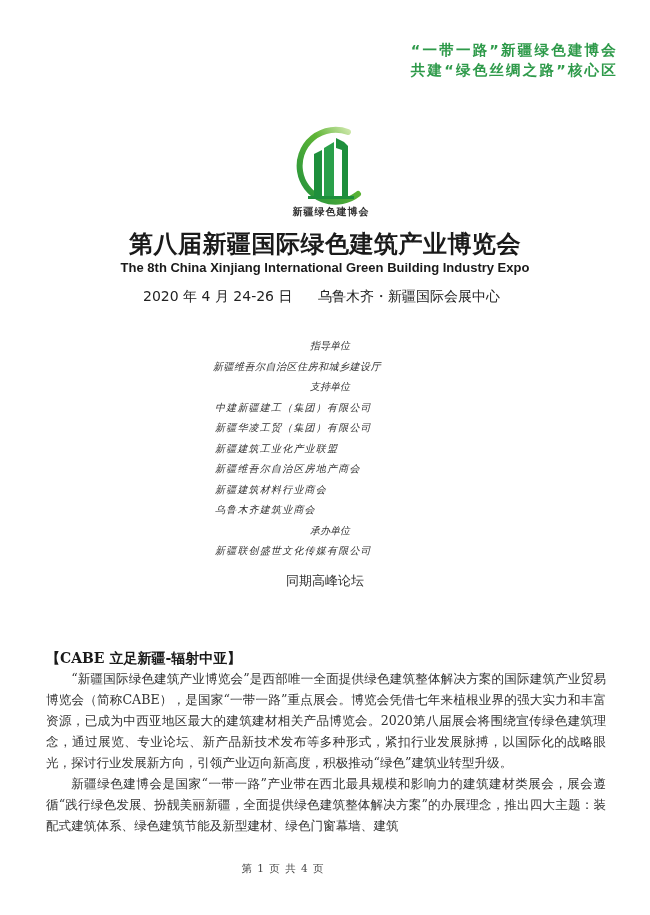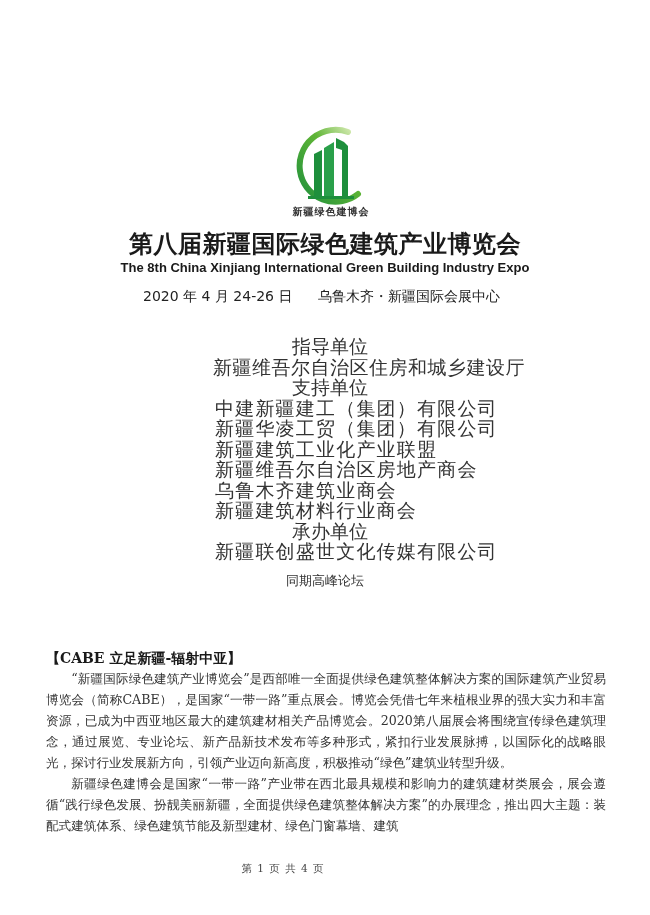--- a/index.html
+++ b/index.html
@@ -20,22 +20,22 @@
                 font-family: "DejaVu Serif", serif; font-weight: bold; font-size: 24px;
                 letter-spacing: 0.5px; color: #1a1a1a; }
     .title-en { position: absolute; left: 0; width: 650px; top: 260px; text-align: center;
                 font-family: "Liberation Sans", sans-serif; font-weight: bold; font-size: 13px;
                 color: #1a1a1a; }
     .date-line { position: absolute; top: 288px; left: 0; width: 650px; font-family: "DejaVu Sans", sans-serif;
                  font-size: 14px; color: #222; }
     .date-line .date { position: absolute; left: 143px; }
     .date-line .venue { position: absolute; left: 318px; }
 
-    .org-block { position: absolute; left: 0; width: 650px; top: 336px; font-size: 19px;
-                 color: #333; line-height: 20.5px; }
+    .org-block { position: absolute; left: 0; width: 650px; top: 336px; font-size: 10px;
+                 color: #333; line-height: 20.5px; font-style: italic; }
     .org-heading { text-align: center; padding-left: 10px; }
     .org-item { padding-left: 215px; letter-spacing: 1.2px; }
     .org-item.wide { padding-left: 213px; letter-spacing: 0.5px; }
 
     .forum { position: absolute; left: 0; width: 650px; top: 572px; text-align: center;
              font-size: 13px; color: #333; line-height: 18px; }
     .forum .f2 { padding-left: 20px; }
 
     .section-heading { position: absolute; left: 46px; top: 650px; font-size: 14px; font-weight: bold;
                        color: #1a1a1a; }
@@ -45,20 +45,24 @@
     .body-text p + p { margin-top: 0; }
 
     .footer { position: absolute; left: 0; width: 566px; top: 862px; text-align: center;
               font-size: 10.5px; color: #444; letter-spacing: 1px; }
   </style>
 </head>
 <body>
 
 <div class="page">
 
+  <div class="slogan">
+    <div>“一带一路”新疆绿色建博会</div>
+    <div>共建“绿色丝绸之路”核心区</div>
+  </div>
 
   <div class="logo">
     <svg width="90" height="82" viewBox="0 0 90 82">
       <defs>
         <linearGradient id="arcg" x1="0" y1="1" x2="1" y2="0">
           <stop offset="0" stop-color="#1e8f3c"></stop>
           <stop offset="0.6" stop-color="#5fb536"></stop>
           <stop offset="1" stop-color="#e6f2c4"></stop>
         </linearGradient>
       </defs>
@@ -82,22 +86,22 @@
   </div>
 
   <div class="org-block">
     <div class="org-heading">指导单位</div>
     <div class="org-item wide">新疆维吾尔自治区住房和城乡建设厅</div>
     <div class="org-heading">支持单位</div>
     <div class="org-item">中建新疆建工（集团）有限公司</div>
     <div class="org-item">新疆华凌工贸（集团）有限公司</div>
     <div class="org-item">新疆建筑工业化产业联盟</div>
     <div class="org-item">新疆维吾尔自治区房地产商会</div>
+    <div class="org-item">新疆建筑材料行业商会</div>
     <div class="org-item">乌鲁木齐建筑业商会</div>
-    <div class="org-item">新疆建筑材料行业商会</div>
     <div class="org-heading">承办单位</div>
     <div class="org-item">新疆联创盛世文化传媒有限公司</div>
   </div>
 
   <div class="forum">
     <div>同期高峰论坛</div>
   </div>
 
   <div class="section-heading">【CABE 立足新疆-辐射中亚】</div>
 

